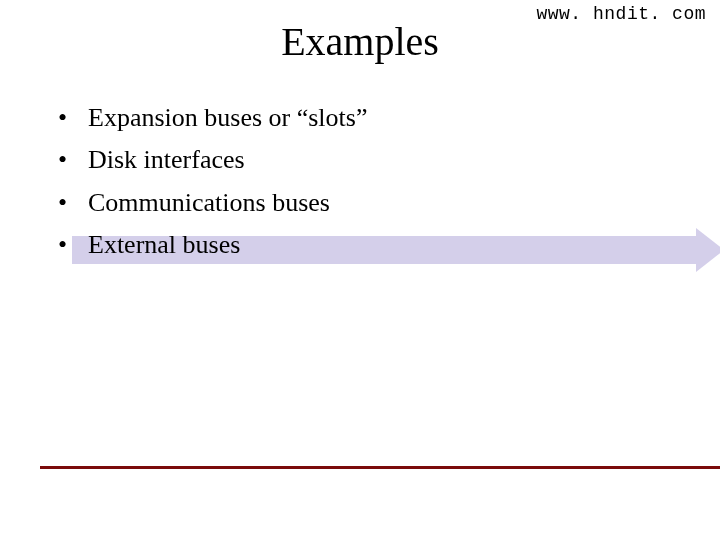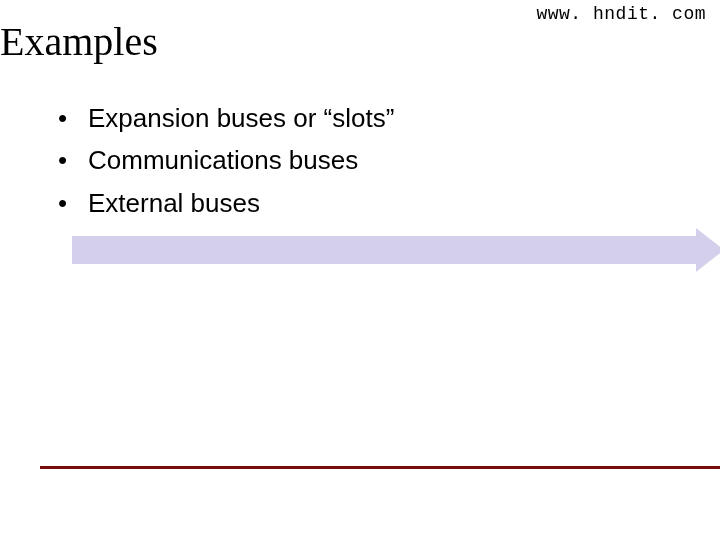--- a/index.html
+++ b/index.html
@@ -23,21 +23,21 @@
       font-family: Liberation Mono, monospace;
       font-size: 18px;
       color: #000;
       letter-spacing: 0.5px;
     }
     .title {
       position: absolute;
       top: 18px;
       left: 0;
       width: 100%;
-      text-align: left;
+      text-align: center;
       font-size: 40px;
       font-weight: 400;
       color: #000;
     }
     .arrow-wrap {
       position: absolute;
       top: 236px;
       left: 72px;
       right: 0;
       height: 28px;
@@ -67,21 +67,21 @@
       right: 40px;
       font-size: 26px;
       color: #000;
       line-height: 1.55;
     }
     .bullets li {
       list-style: none;
       position: relative;
       padding-left: 36px;
       margin-bottom: 2px;
-      font-family: Liberation Sans, sans-serif;
+      font-family: Liberation Serif, serif;
     }
     .bullets li::before {
       content: "•";
       position: absolute;
       left: 6px;
       top: 0;
       font-size: 26px;
     }
     .divider {
       position: absolute;
@@ -101,19 +101,20 @@
 
   <h1 class="title">Examples</h1>
 
   <div class="arrow-wrap">
     <div class="arrow-body"></div>
     <div class="arrow-head"></div>
   </div>
 
   <ul class="bullets">
     <li>Expansion buses or “slots”</li>
+    <li>Disk interfaces</li>
     <li>Communications buses</li>
     <li>External buses</li>
   </ul>
 
   <div class="divider"></div>
 
 </div>
 
 </body></html>

